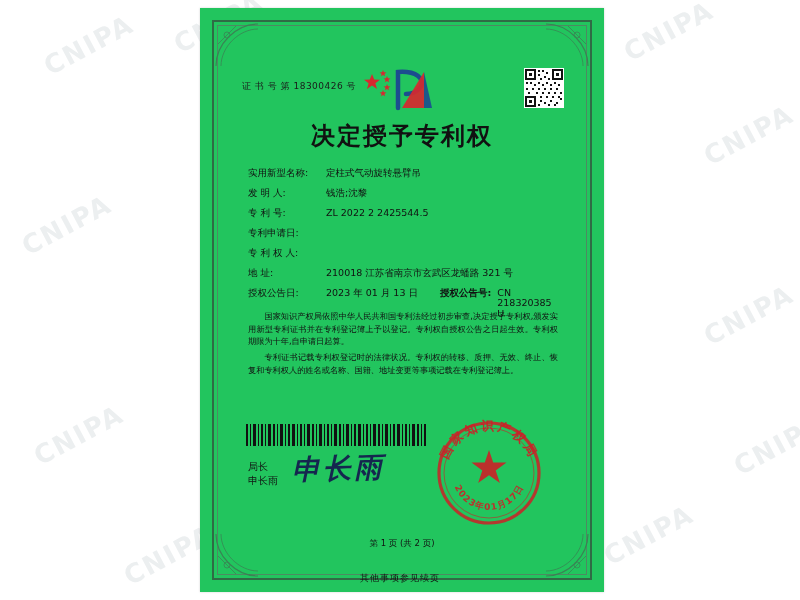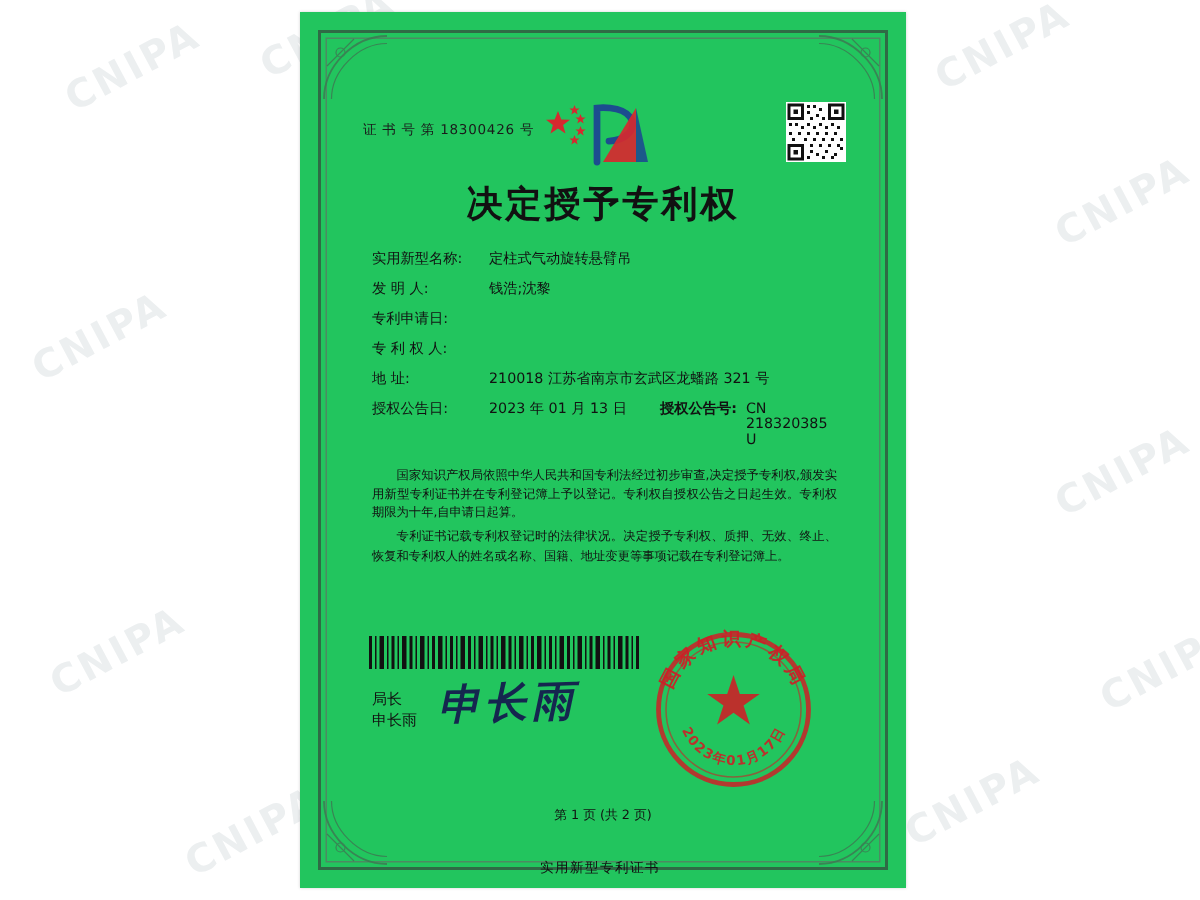--- a/index.html
+++ b/index.html
@@ -331,40 +331,44 @@
       <div class="fields" id="fields">
           <div class="frow">
             <div class="flabel">实用新型名称:</div>
             <div class="fvalue">定柱式气动旋转悬臂吊</div>
           </div>
           <div class="frow">
             <div class="flabel">发 明 人:</div>
             <div class="fvalue">钱浩;沈黎</div>
           </div>
           <div class="frow">
+            <div class="flabel">专 利 号:</div>
+            <div class="fvalue">ZL 2022 2 2425544.5</div>
+          </div>
+          <div class="frow">
             <div class="flabel">专利申请日:</div>
           </div>
           <div class="frow">
             <div class="flabel">专 利 权 人:</div>
           </div>
           <div class="frow">
             <div class="flabel">地 址:</div>
             <div class="fvalue">210018  江苏省南京市玄武区龙蟠路 321 号</div>
           </div>
           <div class="frow two">
             <div class="flabel">授权公告日:</div>
             <div class="fvalue">2023 年 01 月 13 日</div>
             <div class="flabel2">授权公告号:</div>
             <div>CN 218320385 U</div>
           </div>
         </div>
 
       <div class="para" id="paragraphs">
           <p>国家知识产权局依照中华人民共和国专利法经过初步审查,决定授予专利权,颁发实用新型专利证书并在专利登记簿上予以登记。专利权自授权公告之日起生效。专利权期限为十年,自申请日起算。</p>
-          <p>专利证书记载专利权登记时的法律状况。决定授予专利权、质押、无效、终止、恢复和专利权人的姓名或名称、国籍、地址变更等事项记载在专利登记簿上。</p>
+          <p>专利证书记载专利权登记时的法律状况。专利权的转移、质押、无效、终止、恢复和专利权人的姓名或名称、国籍、地址变更等事项记载在专利登记簿上。</p>
         </div>
 
       <div class="barcode">
         <svg width="180" height="22" viewBox="0 0 180 22" preserveAspectRatio="none">
           <g fill="#111">
             <rect x="0" y="0" width="2" height="22"></rect>
               <rect x="4" y="0" width="1" height="22"></rect>
             <rect x="7" y="0" width="3" height="22"></rect>
               <rect x="12" y="0" width="1" height="22"></rect>
             <rect x="15" y="0" width="2" height="22"></rect>
@@ -438,14 +442,14 @@
           <text font-family="'DejaVu Sans','Liberation Sans',sans-serif" font-size="9" font-weight="bold" fill="#cc2027" opacity="0.9" letter-spacing="1">
             <textPath href="#sealBottom" startOffset="50%" text-anchor="middle">2023年01月17日</textPath>
           </text>
         </svg>
       </div>
 
       <div class="page-no">第 1 页 (共 2 页)</div>
     </div>
   </div>
 
-  <div class="footnote">实用新型专利证书</div>
+  <div class="footnote">其他事项参见续页</div>
 </div>
 
 </body></html>

